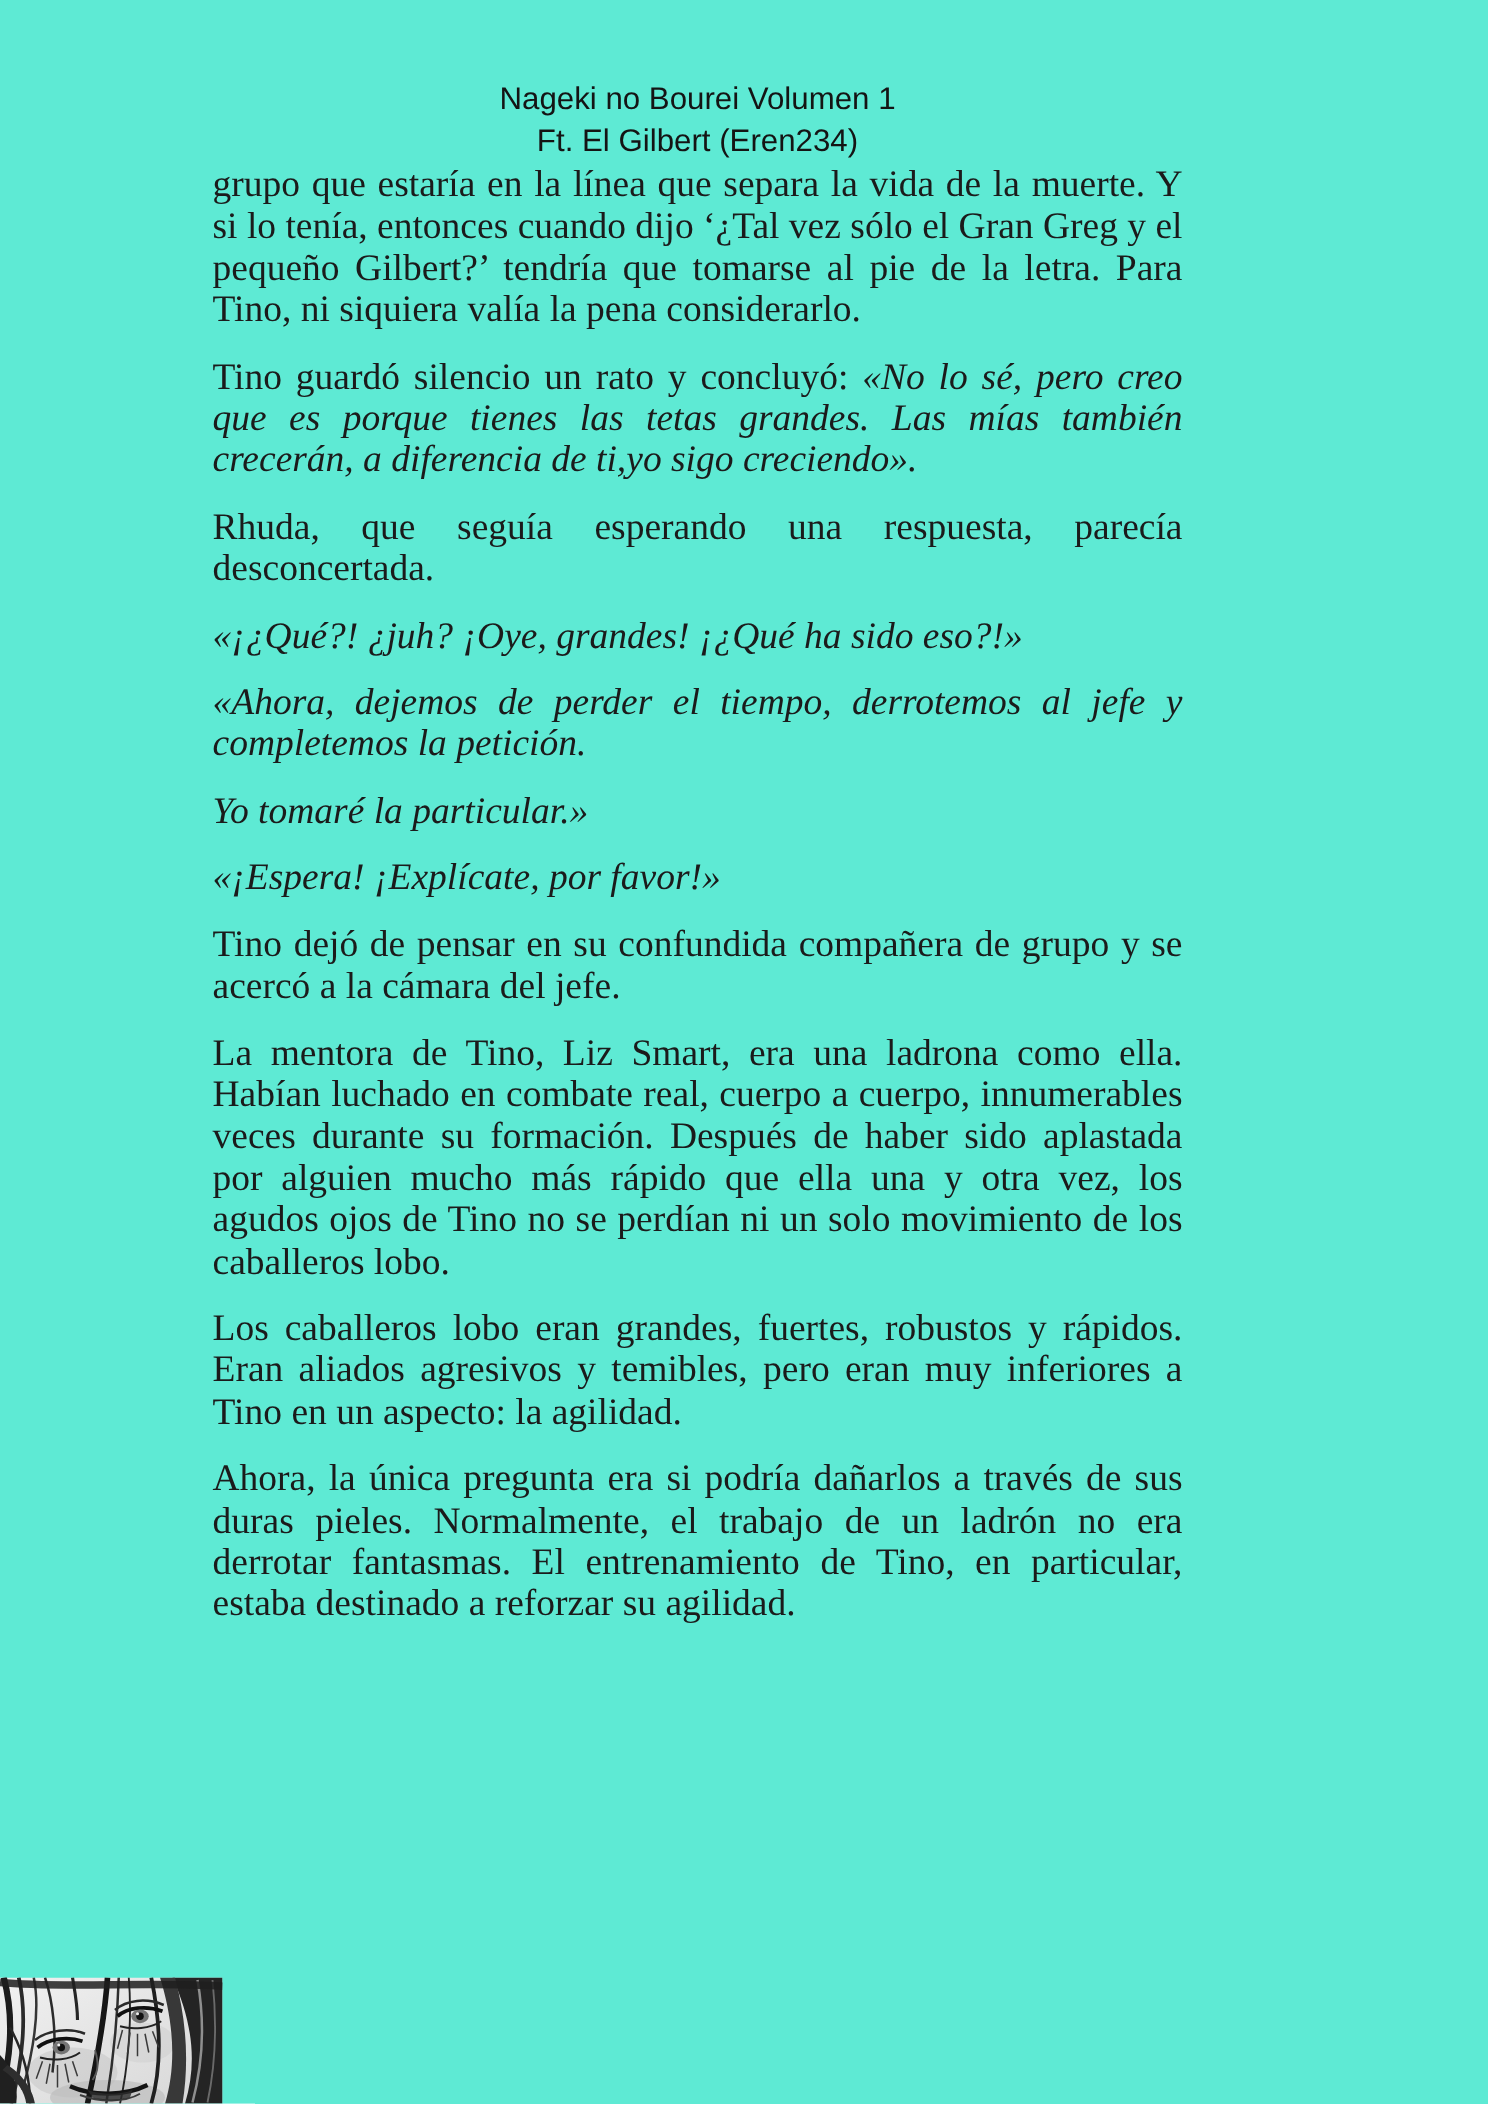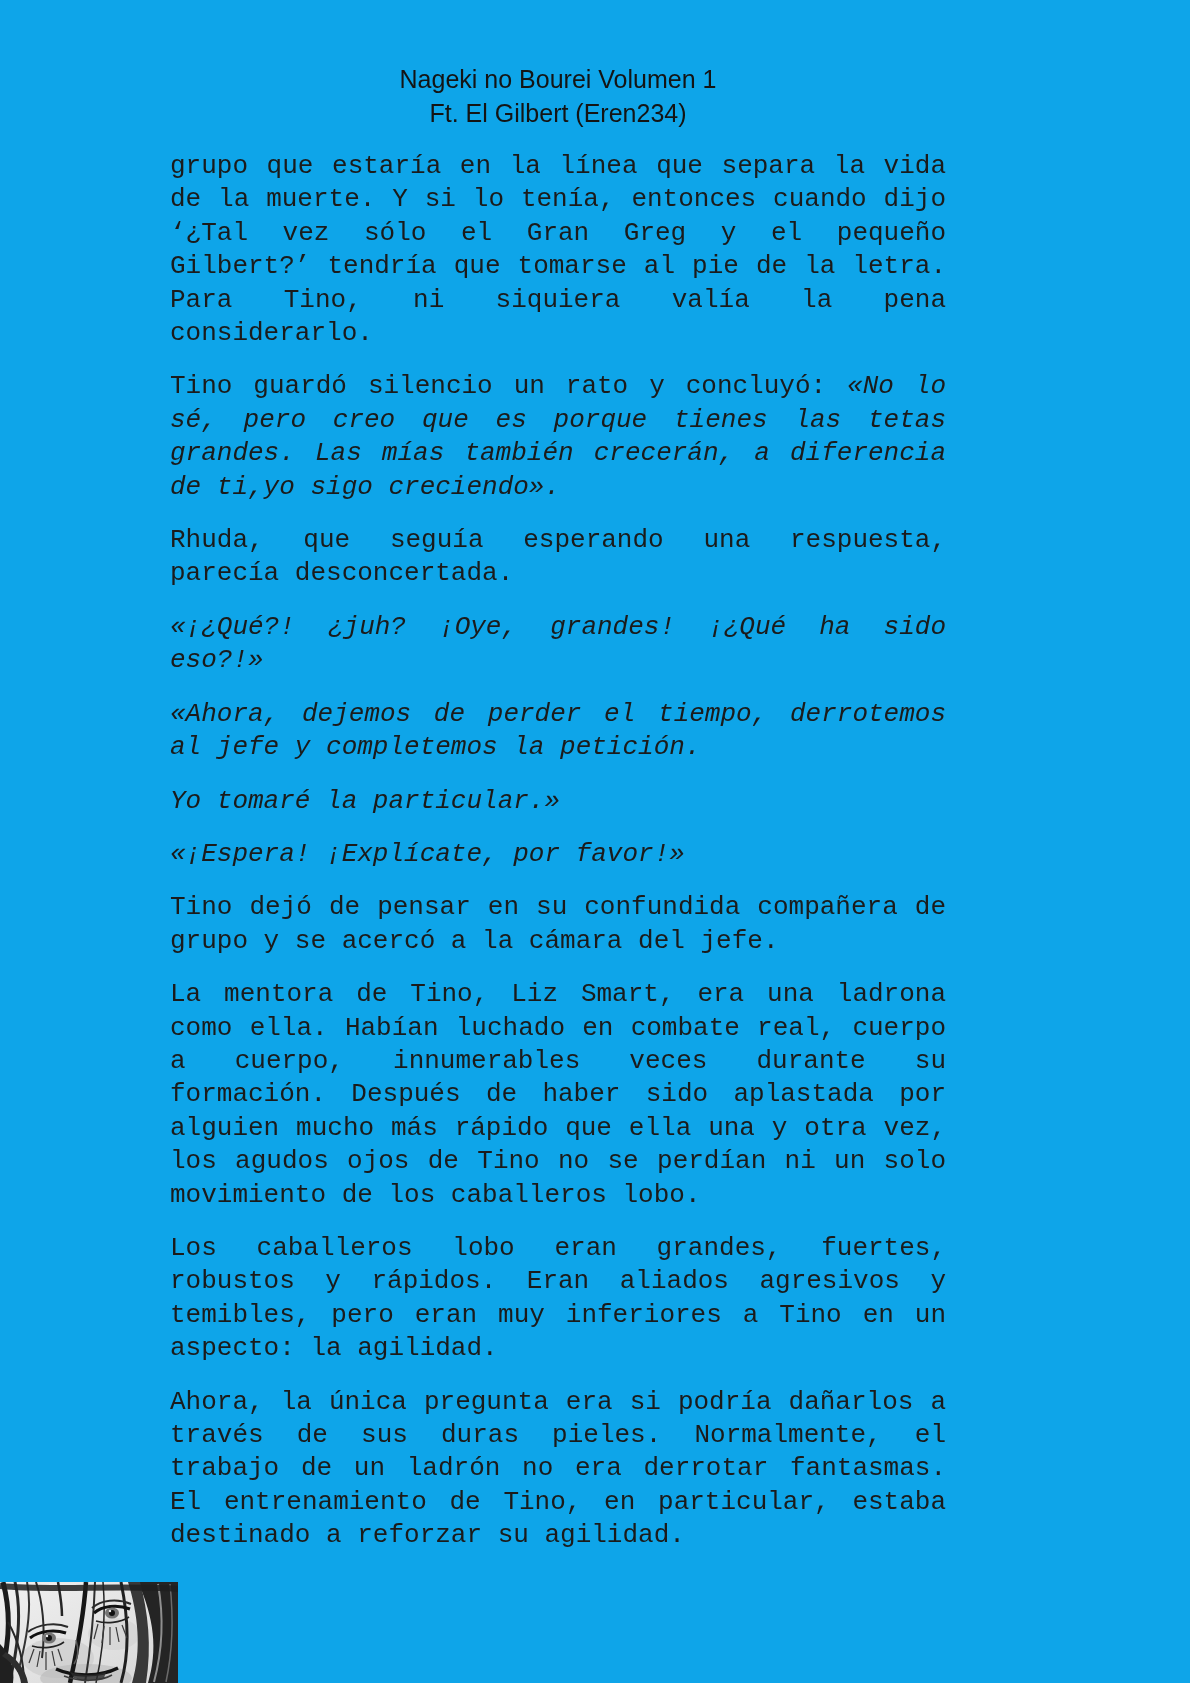--- a/index.html
+++ b/index.html
@@ -5,41 +5,41 @@
   html, body {
     margin: 0;
     padding: 0;
     background: #ffffff;
   }
   .page {
     position: relative;
     width: 1190px;
     height: 1683px;
     margin: 0 auto;
-    background: #0ea5e9;
+    background: #5eead4;
     overflow: hidden;
   }
   .content {
     position: absolute;
     left: 170px;
     top: 62px;
     width: 776px;
   }
   .doc-header {
     font-family: "Liberation Sans", sans-serif;
     font-size: 25px;
     line-height: 34px;
     font-weight: 400;
     text-align: center;
     color: #141414;
   }
   .doc-body {
-    margin-top: 20px;
-    font-family: Liberation Mono, monospace;
-    font-size: 26px;
+    margin-top: 1px;
+    font-family: Liberation Serif, serif;
+    font-size: 30px;
     line-height: 33.4px;
     text-align: justify;
     color: #1b1b1b;
   }
   .doc-body p.para {
     margin: 0 0 20px 0;
   }
   .doc-body p.para:last-child {
     margin-bottom: 0;
   }

